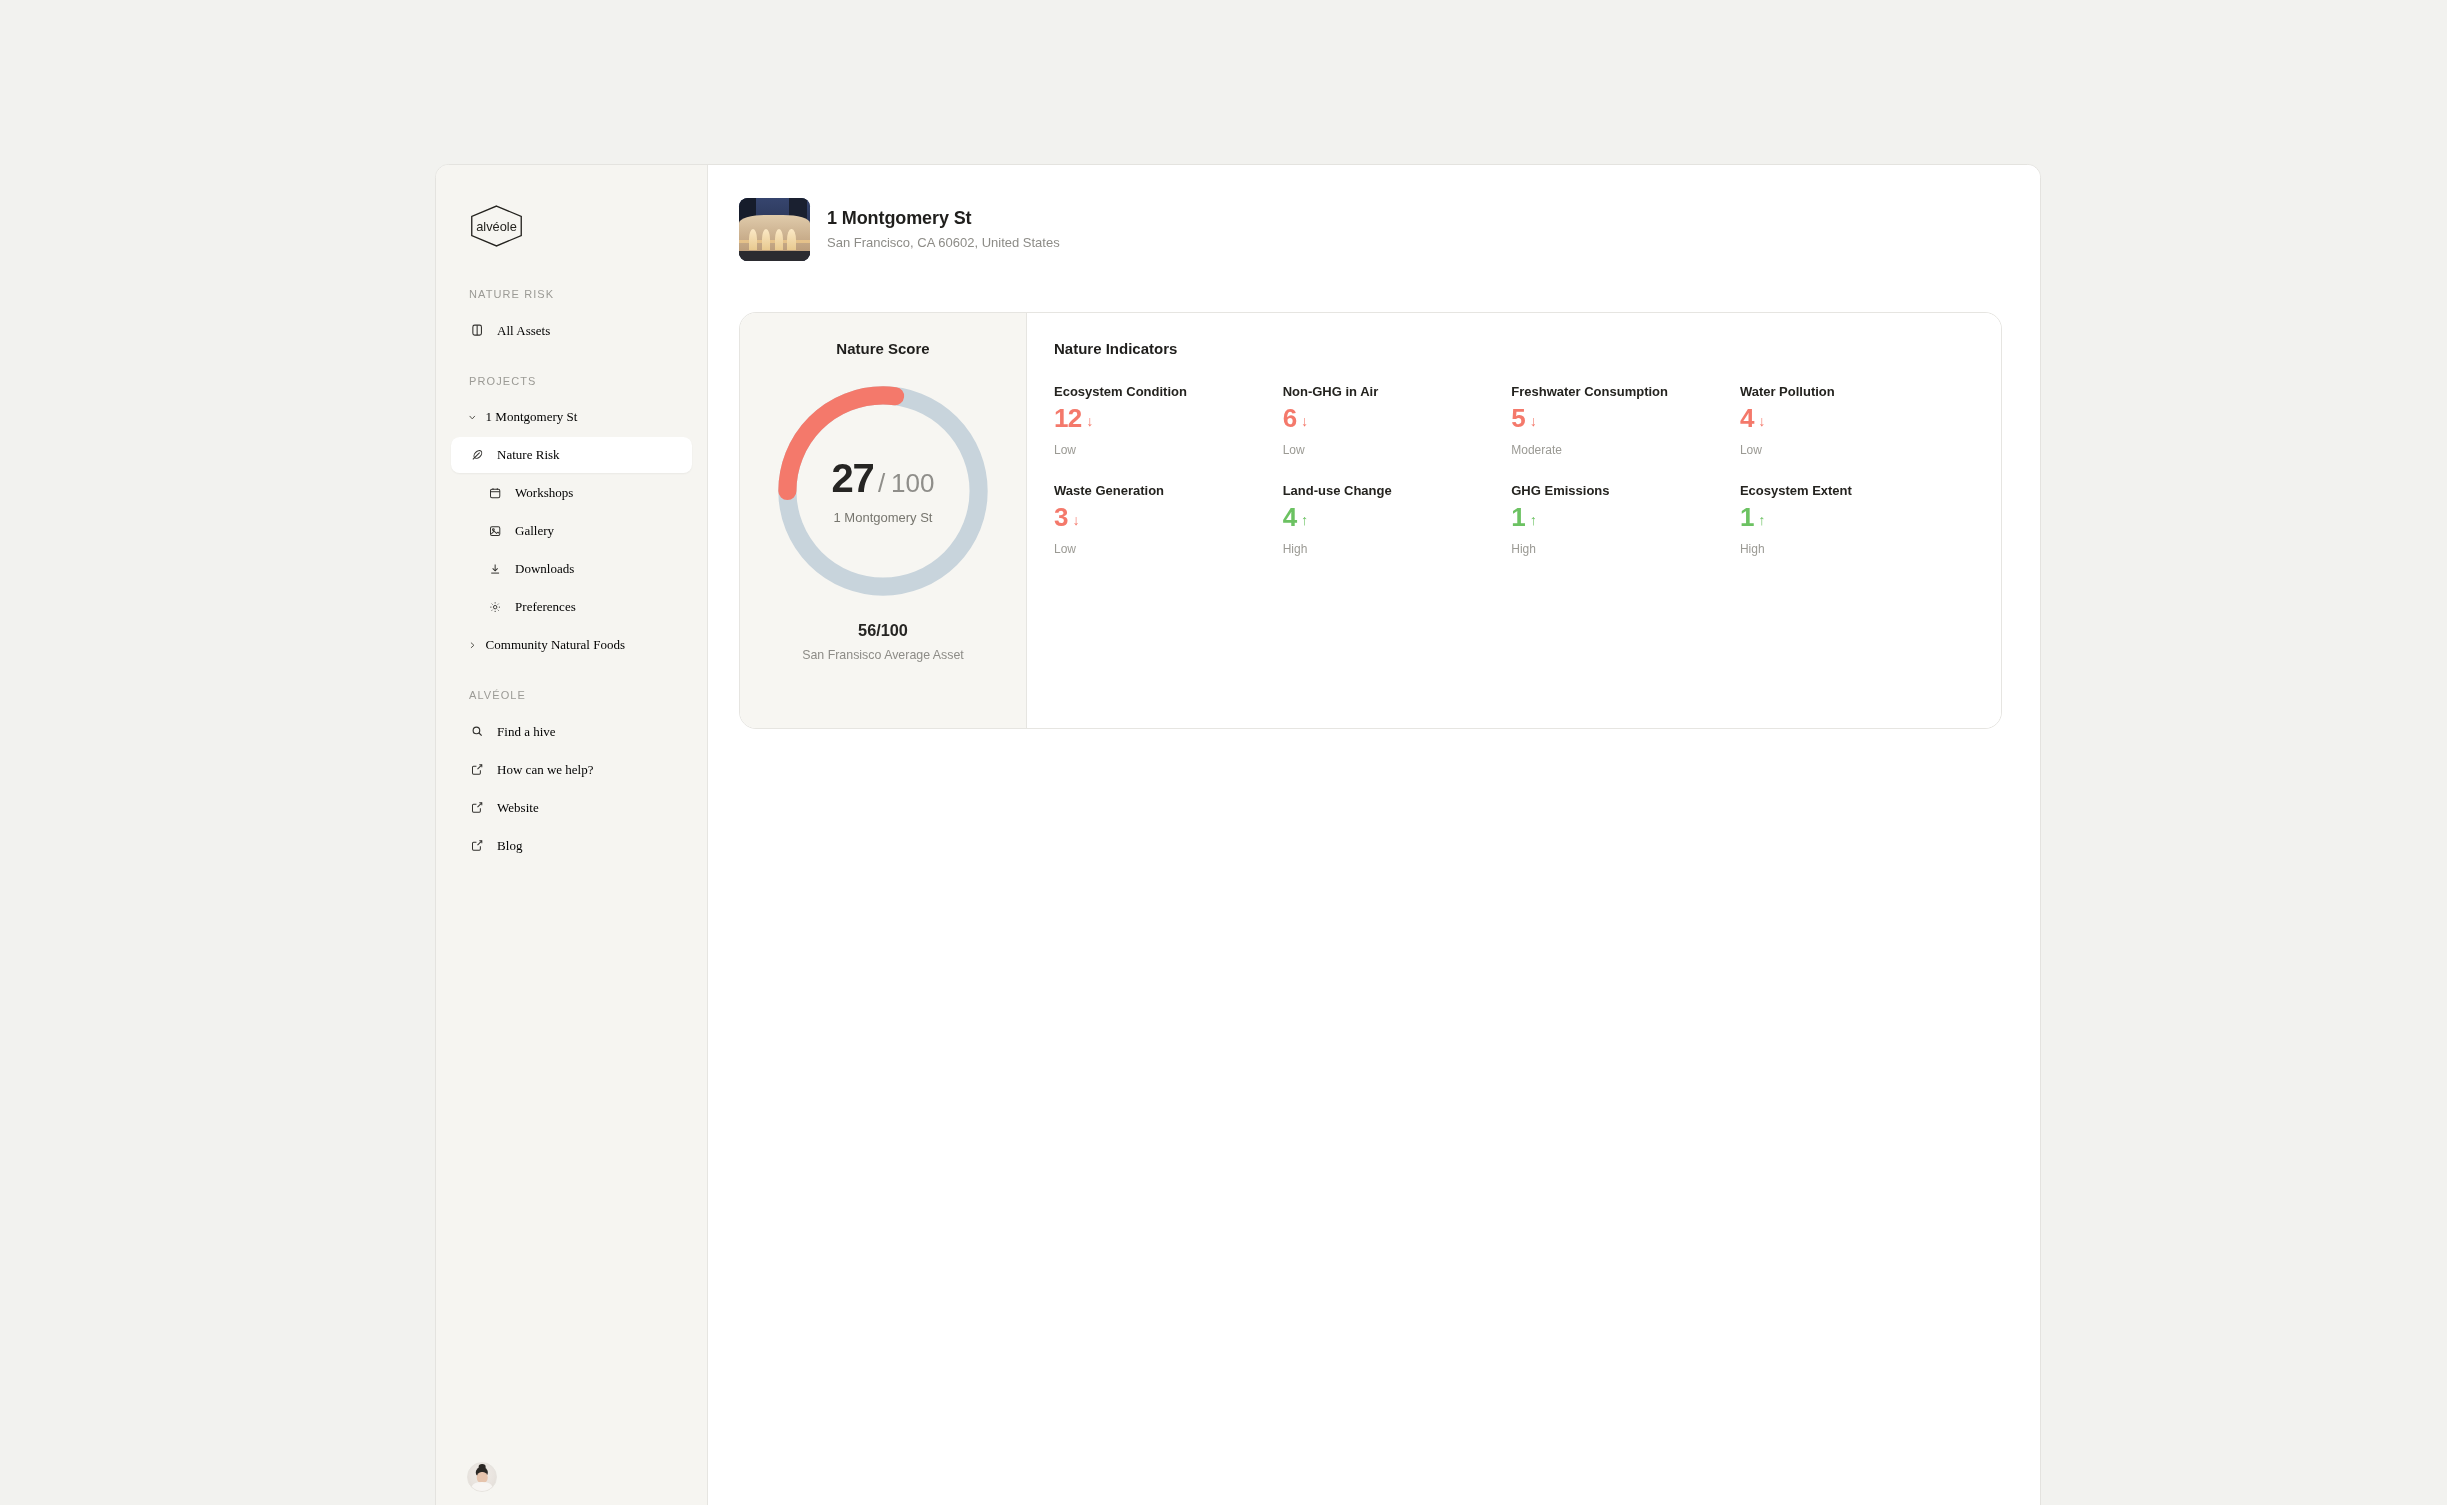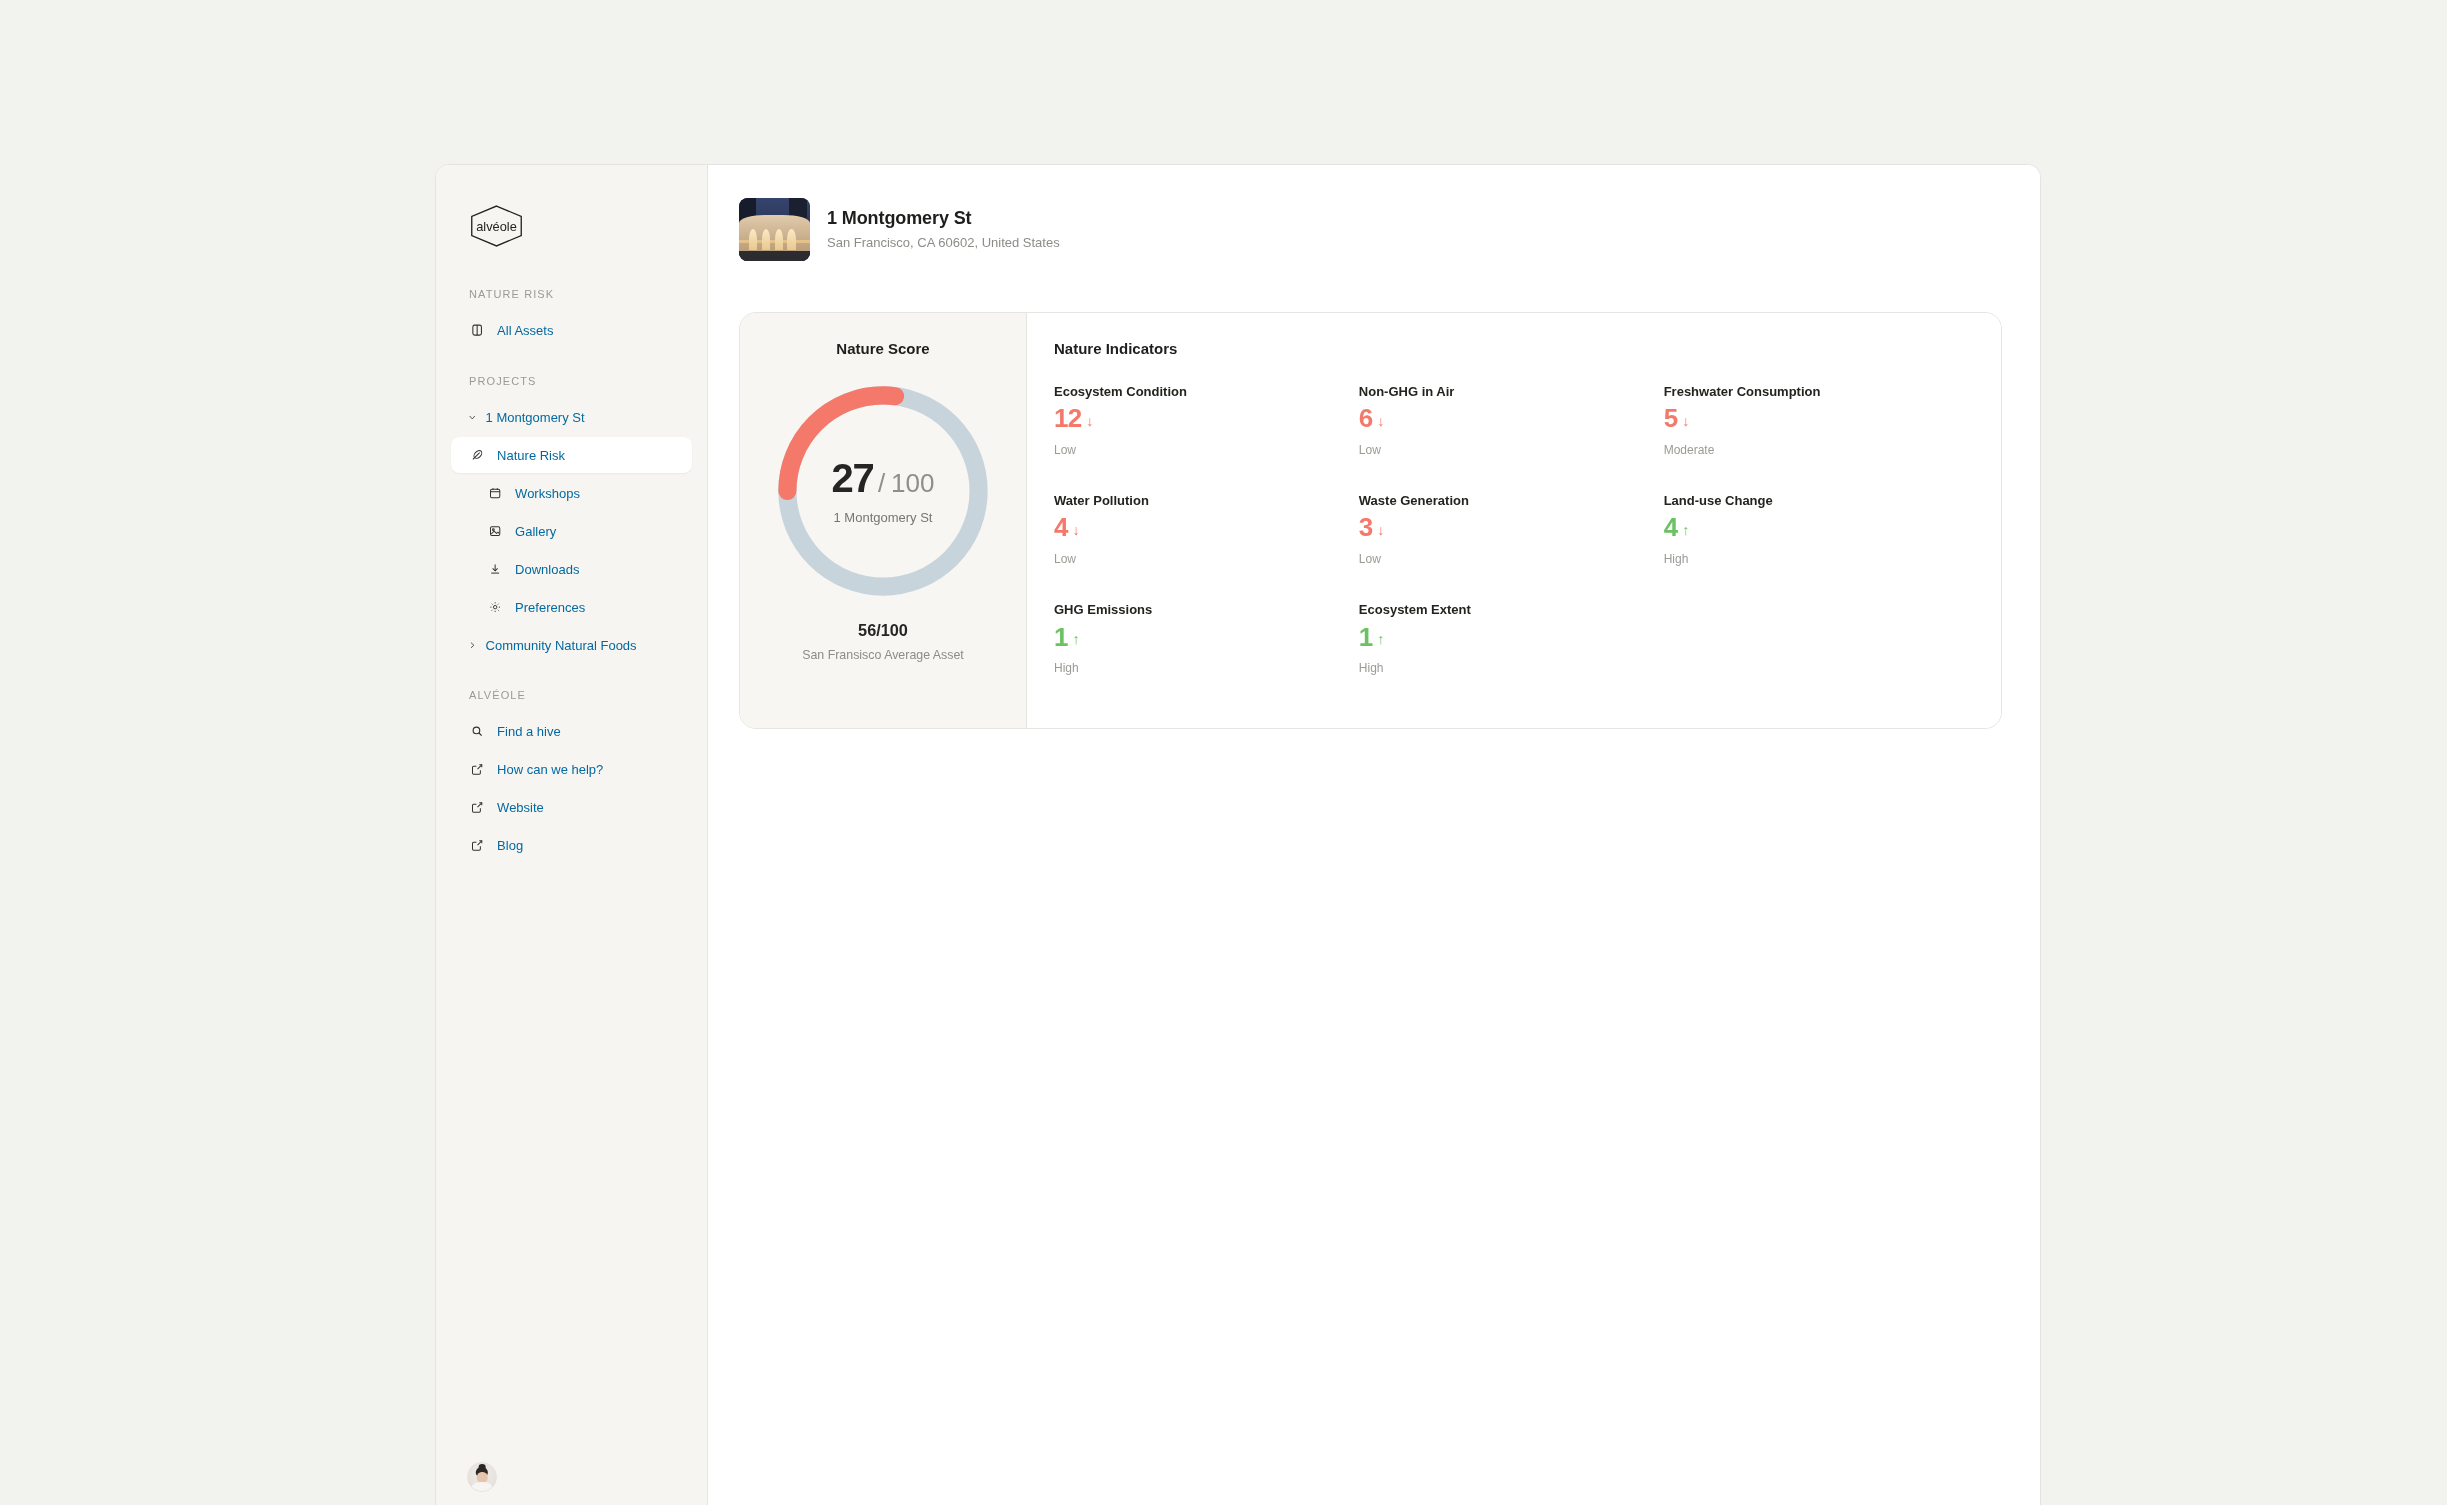--- a/index.html
+++ b/index.html
@@ -45,22 +45,23 @@
     font-weight: 400;
   }
   .nav-item {
     display: flex;
     align-items: center;
     height: 36px;
     margin: 1px 15.3px;
     padding-left: 18px;
     border-radius: 8.6px;
     cursor: pointer;
-    color: #0369a1;
+    color: #000000;
     font-size: 13px;
+    font-family: Liberation Serif, serif;
   }
   .nav-item .ic {
     width: 16.3px; height: 16.3px;
     margin-right: 11.5px;
     display: flex; align-items: center; justify-content: center;
     flex: none;
   }
   .nav-item.active { background: #ffffff; box-shadow: 0 1px 1.9px rgba(0,0,0,.05); }
   .nav-item.sub { padding-left: 36px; }
   .nav-item.group { padding-left: 11.5px; }
@@ -154,22 +155,22 @@
   .ind-tabs { display: flex; gap: 21px; margin-top: 21px; }
   .ind-tab { font-size: 13px; color: #9a9995; padding-bottom: 9.6px; cursor: pointer; position: relative; }
   .ind-tab.active { color: #1f1e1c; font-weight: 600; }
   .ind-tab.active:after {
     content: ""; position: absolute; left: 0; width: 32.5px; bottom: 0;
     height: 1.9px; background: #262523;
   }
   .ind-grid {
     margin-top: 27px;
     display: grid;
-    grid-template-columns: repeat(3, 1fr);
-    row-gap: 36px;
+    grid-template-columns: repeat(4, 1fr);
+    row-gap: 26px;
   }
   .ind-name { font-size: 13px; font-weight: 600; color: #24231f; }
   .ind-valrow { display: flex; align-items: center; gap: 4.8px; margin-top: 6.7px; }
   .ind-val { font-size: 26px; font-weight: 700; letter-spacing: -0.8px; line-height: 1; }
   .ind-arrow { font-size: 14.3px; line-height: 1; position: relative; top: 2.9px; }
   .ind-sev { font-size: 12px; color: #9b9a94; margin-top: 11.5px; }
   .red { color: #f4796b; }
   .green { color: #6cc262; }
 </style>
 </head>

